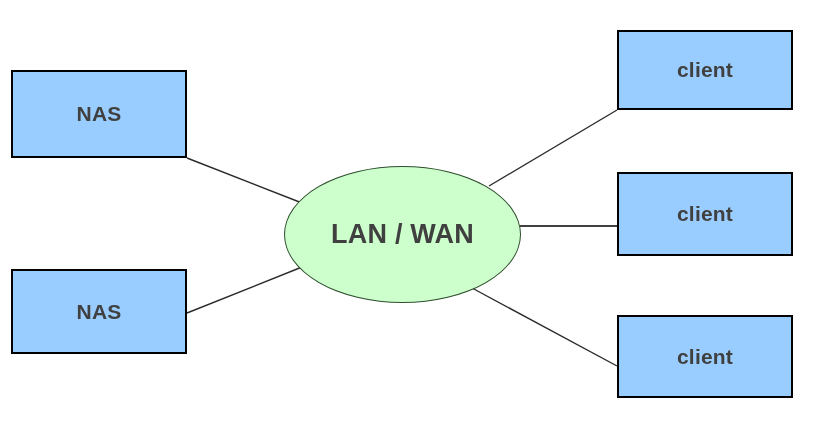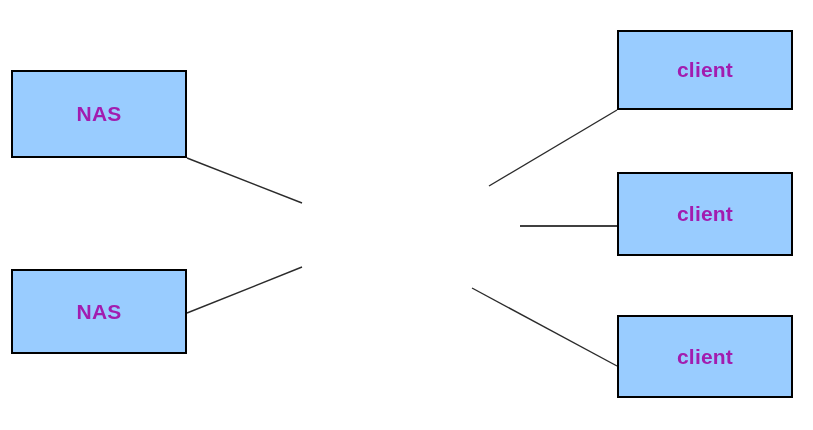--- a/index.html
+++ b/index.html
@@ -31,21 +31,21 @@
     align-items: center;
     justify-content: center;
   }
   .node-box {
     background: #99ccff;
     border: 2px solid #000000;
   }
   .node-label {
     font-family: "Liberation Sans", sans-serif;
     font-weight: bold;
-    color: #a21caf;
+    color: #404040;
     letter-spacing: 0.2px;
     white-space: nowrap;
     user-select: none;
   }
   .box-label {
     font-size: 21px;
   }
   .cloud-label {
     font-size: 27px;
   }
@@ -78,20 +78,23 @@
   </svg>
 
   <div class="node node-box" id="node-nas-1">
     <span class="node-label box-label">NAS</span>
   </div>
 
   <div class="node node-box" id="node-nas-2">
     <span class="node-label box-label">NAS</span>
   </div>
 
+  <div class="node node-ellipse" id="node-lan-wan">
+    <span class="node-label cloud-label">LAN / WAN</span>
+  </div>
 
   <div class="node node-box" id="node-client-1">
     <span class="node-label box-label">client</span>
   </div>
 
   <div class="node node-box" id="node-client-2">
     <span class="node-label box-label">client</span>
   </div>
 
   <div class="node node-box" id="node-client-3">

